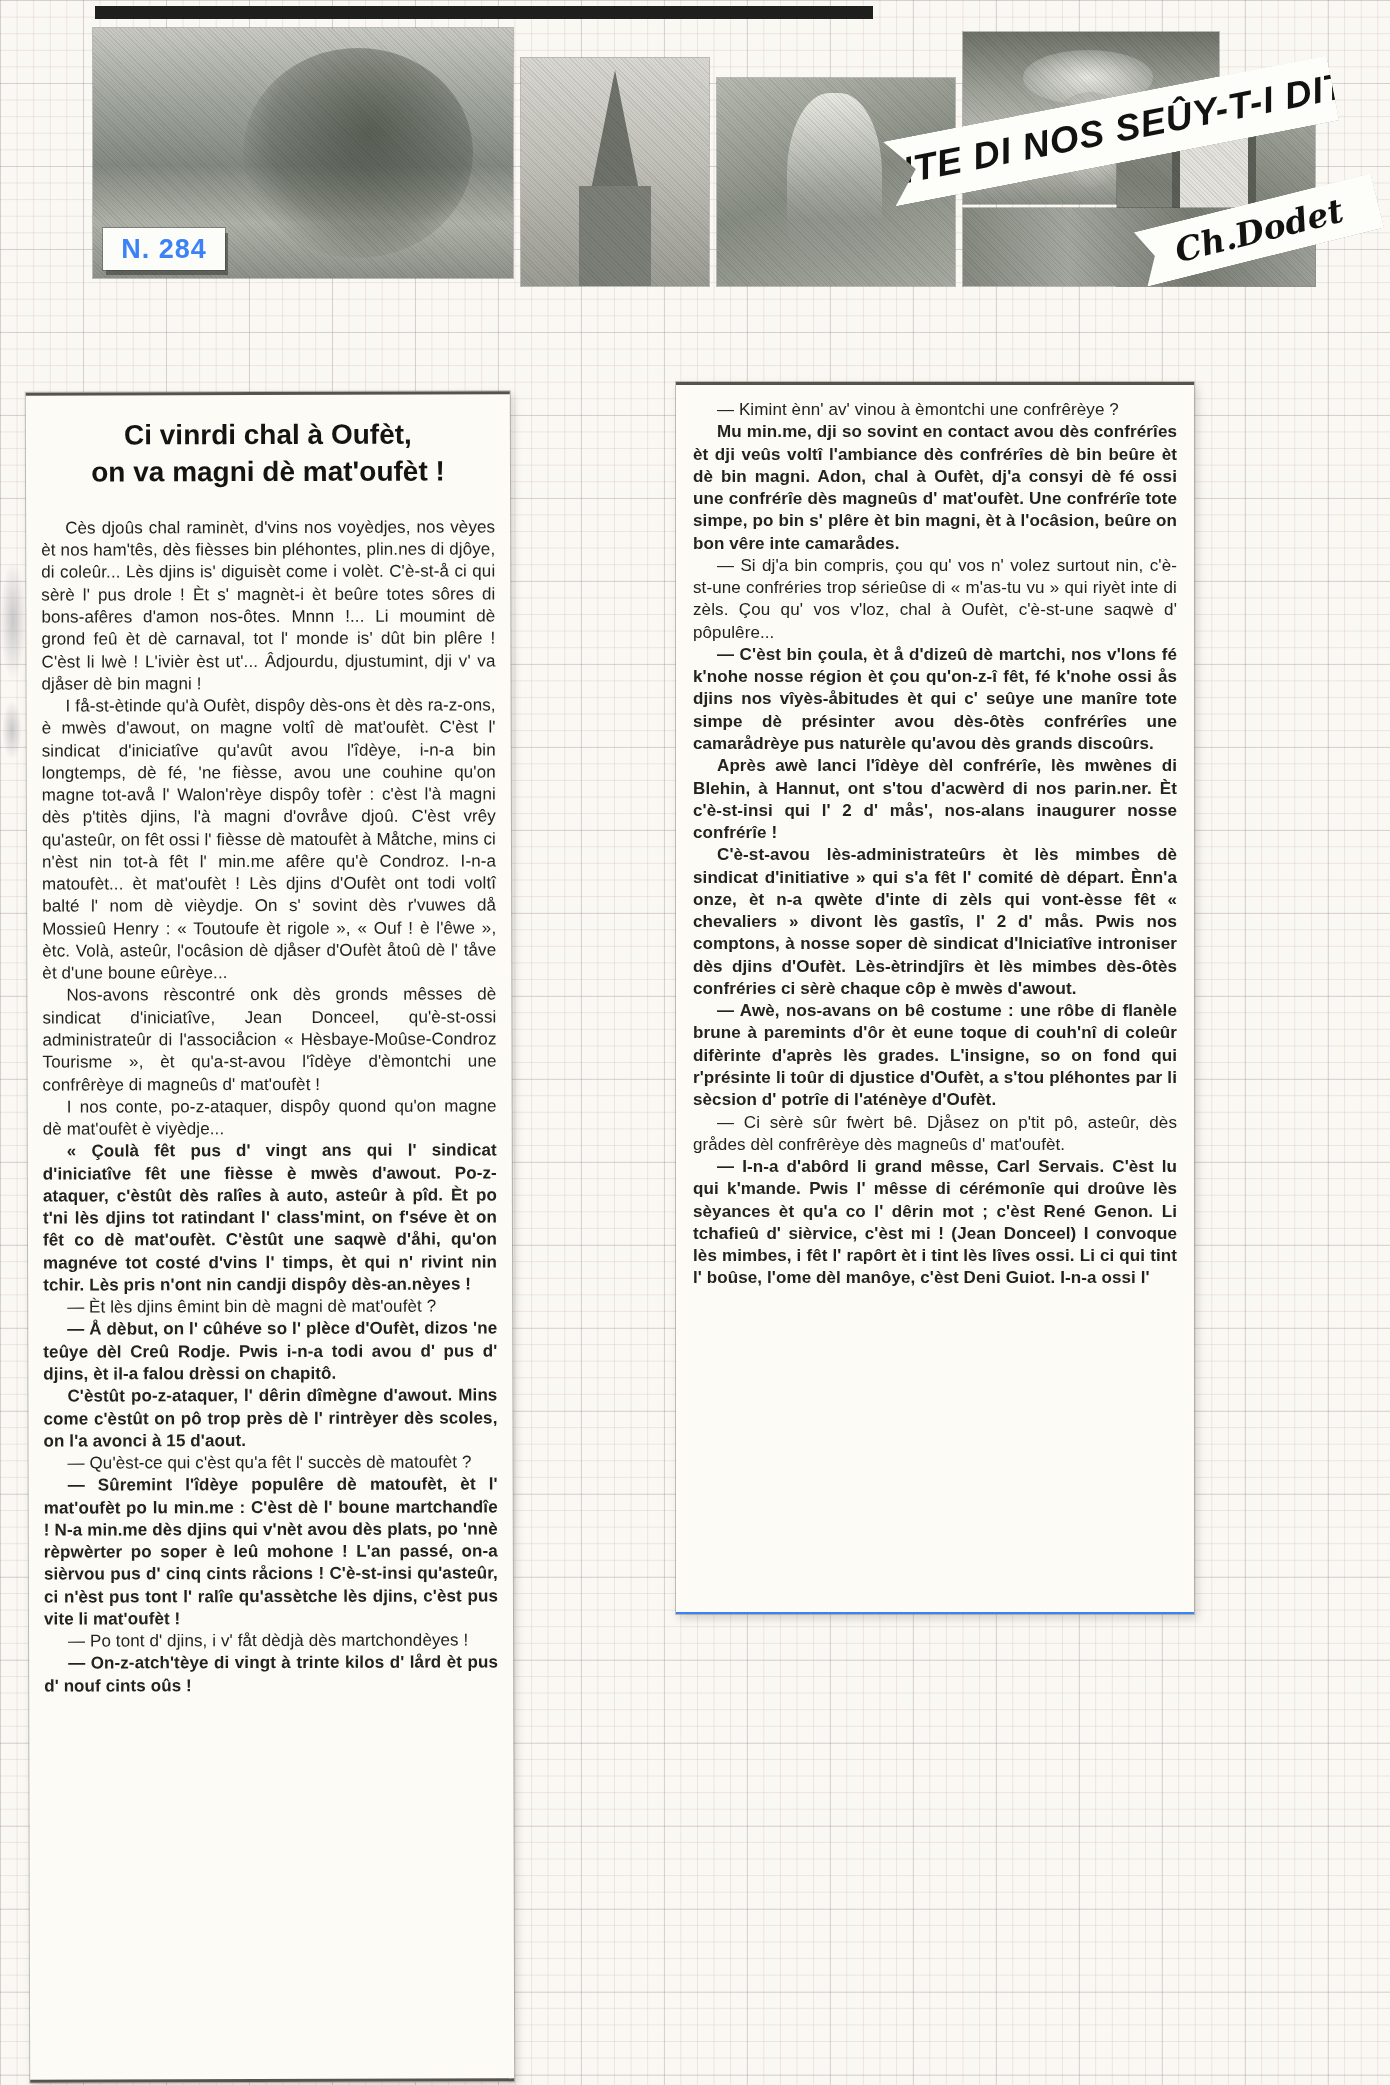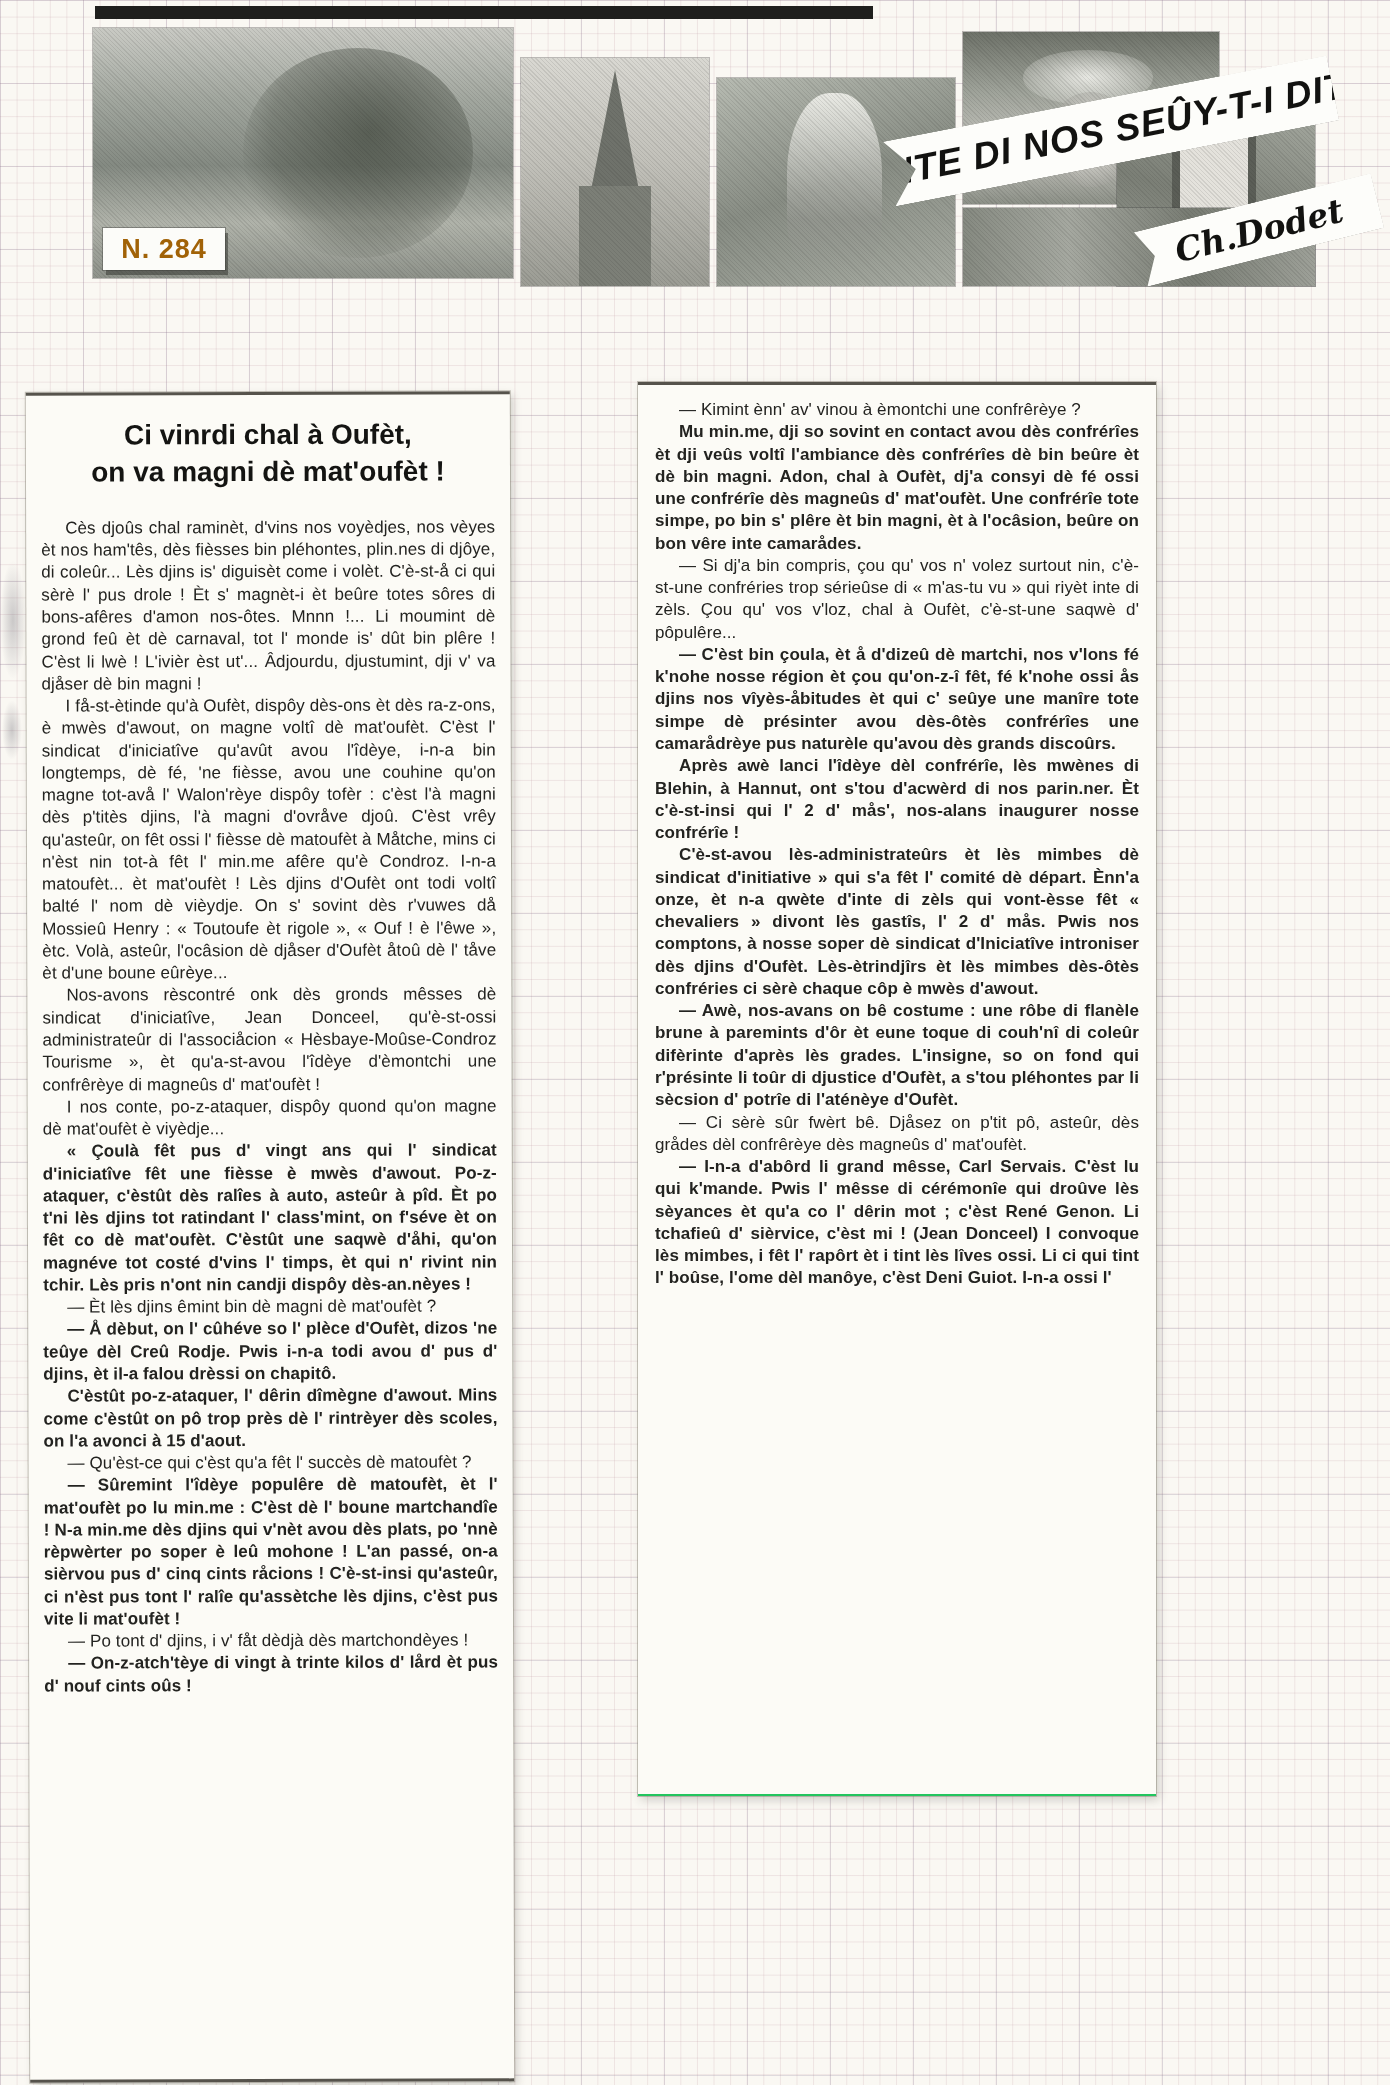--- a/index.html
+++ b/index.html
@@ -57,32 +57,32 @@
     box-shadow:0 2px 4px rgba(30,30,28,.45);
     clip-path:polygon(0 0,100% 0,100% 100%,0 100%,6% 50%);
     z-index:6;
   }
   #banner{left:800px;top:92px;width:452px;height:66px;transform:rotate(-11deg);
     font-style:italic;font-weight:bold;font-size:37px;letter-spacing:1px;white-space:nowrap;}
   #signature{left:1052px;top:196px;width:244px;height:56px;transform:rotate(-14deg);
     font-family:"DejaVu Serif",serif;font-style:italic;font-weight:bold;font-size:33px;}
   #issue{left:18px;top:222px;width:122px;height:42px;background:#fcfcf9;z-index:7;
     display:flex;align-items:center;justify-content:center;
-    font-weight:bold;font-size:27px;color:#a16207;letter-spacing:1px;
+    font-weight:bold;font-size:27px;color:#3b82f6;letter-spacing:1px;
     box-shadow:3px 5px 0 rgba(52,54,50,.55),0 0 0 1px rgba(60,60,58,.4);}
   
   .clip{
     background:#fcfbf6;color:#232320;
     border-top:3px solid #56534c;
     box-shadow:0 0 0 1px rgba(130,126,114,.45), 3px 4px 9px rgba(60,58,50,.22);
   }
   #left-clip{left:28px;top:392px;width:484px;height:1690px;padding:18px 15px 0;box-sizing:border-box;
     border-bottom:3px solid #56534c;transform:rotate(-0.15deg);}
-  #right-clip{left:638px;top:382px;width:518px;height:1414px;padding:14px 17px 0;box-sizing:border-box;
-    border-bottom:2px solid #22c55e;}
+  #right-clip{left:676px;top:382px;width:518px;height:1232px;padding:14px 17px 0;box-sizing:border-box;
+    border-bottom:2px solid #3b82f6;}
   h1{margin:4px 0 26px;text-align:center;font-size:28px;line-height:1.32;color:#141412;}
   .clip p{margin:0;text-indent:24px;text-align:justify;
     font-size:17px;line-height:1.31;letter-spacing:0.1px;}
   .clip p.b{font-weight:bold;}
   .smudge{background:radial-gradient(ellipse,rgba(90,88,100,.30) 0%,transparent 70%);}
   #smudge1{left:0px;top:560px;width:26px;height:120px;}
   #smudge2{left:2px;top:700px;width:20px;height:60px;}
 </style>
 </head>
 <body>

